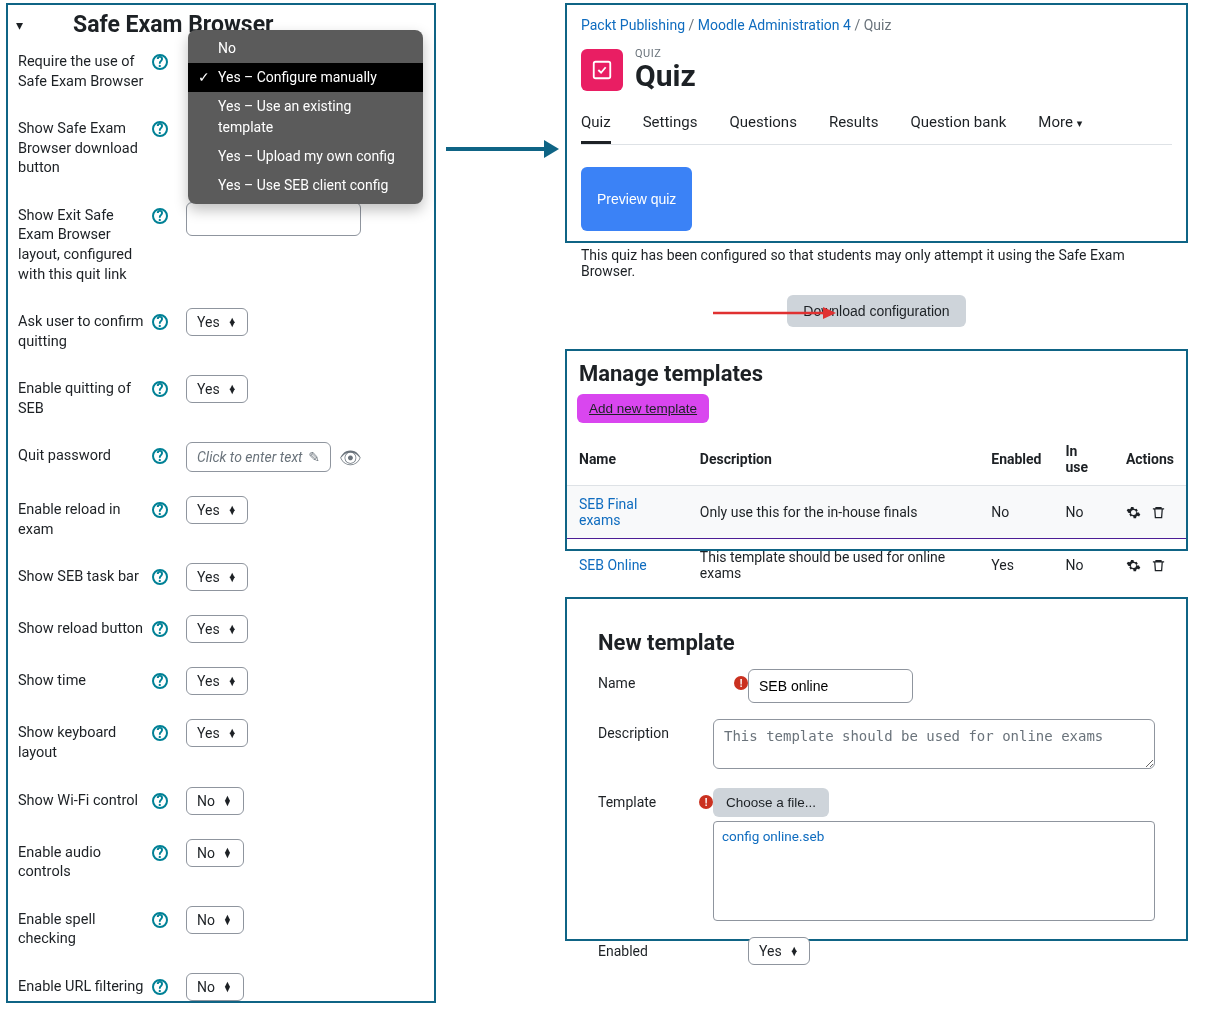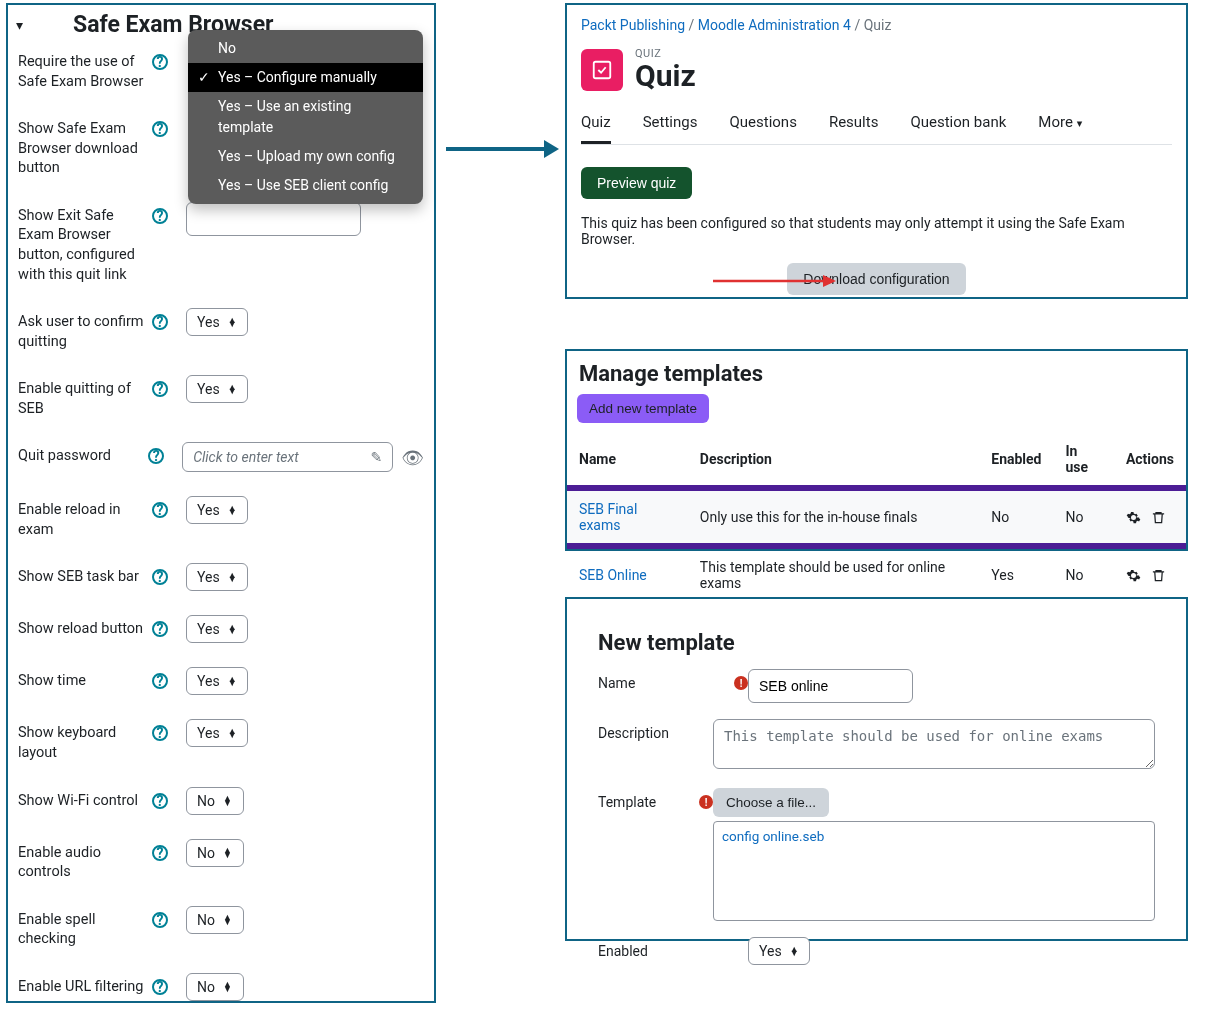--- a/index.html
+++ b/index.html
@@ -97,21 +97,21 @@
       width: 175px;
       height: 34px;
     }
     .password-input {
       border: 1px solid #8f959e;
       border-radius: 6px;
       padding: 6px 10px;
       font-size: 14px;
       font-style: italic;
       color: #6a737b;
-      width: 211px;
+      width: 145px;
       display: flex;
       align-items: flex-end;
       justify-content: space-between;
     }
     .password-input .pencil { font-style: normal; color: #6a737b; }
     .eye-icon { color: #6a737b; font-size: 18px; }
 
     
     .dropdown-popup {
       position: absolute;
@@ -146,21 +146,21 @@
       top: 134px;
       width: 115px;
       height: 30px;
     }
 
     
     #quiz-panel {
       left: 565px;
       top: 3px;
       width: 623px;
-      height: 296px;
+      height: 240px;
       padding: 12px 14px;
     }
     .breadcrumb {
       font-size: 14px;
       color: #6a737b;
     }
     .breadcrumb a { color: #0f6cbf; text-decoration: none; }
     .quiz-header {
       display: flex;
       align-items: center;
@@ -188,25 +188,25 @@
     .tab {
       padding-bottom: 10px;
       font-size: 15px;
       color: #1d2125;
       cursor: pointer;
     }
     .tab.active { border-bottom: 3px solid #1d2125; font-weight: 400; }
     .more-caret { font-size: 11px; margin-left: 4px; }
     .preview-btn {
       margin-top: 22px;
-      background: #14532d;
+      background: #3b82f6;
       color: #fff;
       border: none;
       border-radius: 6px;
-      padding: 8px 16px;
+      padding: 24px 16px;
       font-size: 14px;
     }
     .quiz-note { margin-top: 16px; font-size: 14px; }
     .download-row {
       margin-top: 16px;
       display: flex;
       align-items: center;
       justify-content: center;
       position: relative;
     }
@@ -232,41 +232,42 @@
       width: 623px;
       height: 202px;
       padding: 10px 0 0 0;
     }
     #templates-panel h2 {
       font-size: 22px;
       font-weight: 700;
       padding: 0 12px 8px 12px;
     }
     .add-template-btn {
-      background: #8b5cf6;
+      background: #d946ef;
       border: none;
       border-radius: 6px;
       padding: 7px 12px;
       font-size: 13.5px;
       margin-left: 10px;
       color: #1d2125;
+      text-decoration: underline;
     }
     .templates-table {
       width: 100%;
       border-collapse: collapse;
       margin-top: 10px;
       font-size: 14px;
     }
     .templates-table th, .templates-table td {
       text-align: left;
       padding: 10px 12px;
     }
     .templates-table thead th { font-weight: 700; border-bottom: 1px solid #dee2e6; }
     .templates-table tbody tr:first-child { background: #f8f9fa; }
-    .templates-table tbody tr { border-top: 6px solid #4c1d95; }
+    .templates-table tbody tr { border-top: 1px solid #4c1d95; }
     .templates-table a { color: #0f6cbf; text-decoration: none; }
     .action-icons { display: flex; gap: 10px; color: #1d2125; }
     .gear-small, .trash-small { width: 15px; height: 15px; display: inline-block; }
 
     #newtemplate-panel {
       left: 565px;
       top: 597px;
       width: 623px;
       height: 344px;
       padding: 31px;
@@ -382,21 +383,21 @@
 
   <div class="form-row">
     <div class="form-label">
       <span class="label-text">Show Safe Exam Browser download button</span>
       <span class="help-icon">?</span>
     </div>
   </div>
 
   <div class="form-row">
     <div class="form-label">
-      <span class="label-text">Show Exit Safe Exam Browser button, configured with this quit link</span>
+      <span class="label-text">Show Exit Safe Exam Browser layout, configured with this quit link</span>
       <span class="help-icon">?</span>
     </div>
     <div class="form-control-col">
       <input class="text-input" style="">
     </div>
   </div>
 
   <div class="form-row">
     <div class="form-label">
       <span class="label-text">Ask user to confirm quitting</span>

